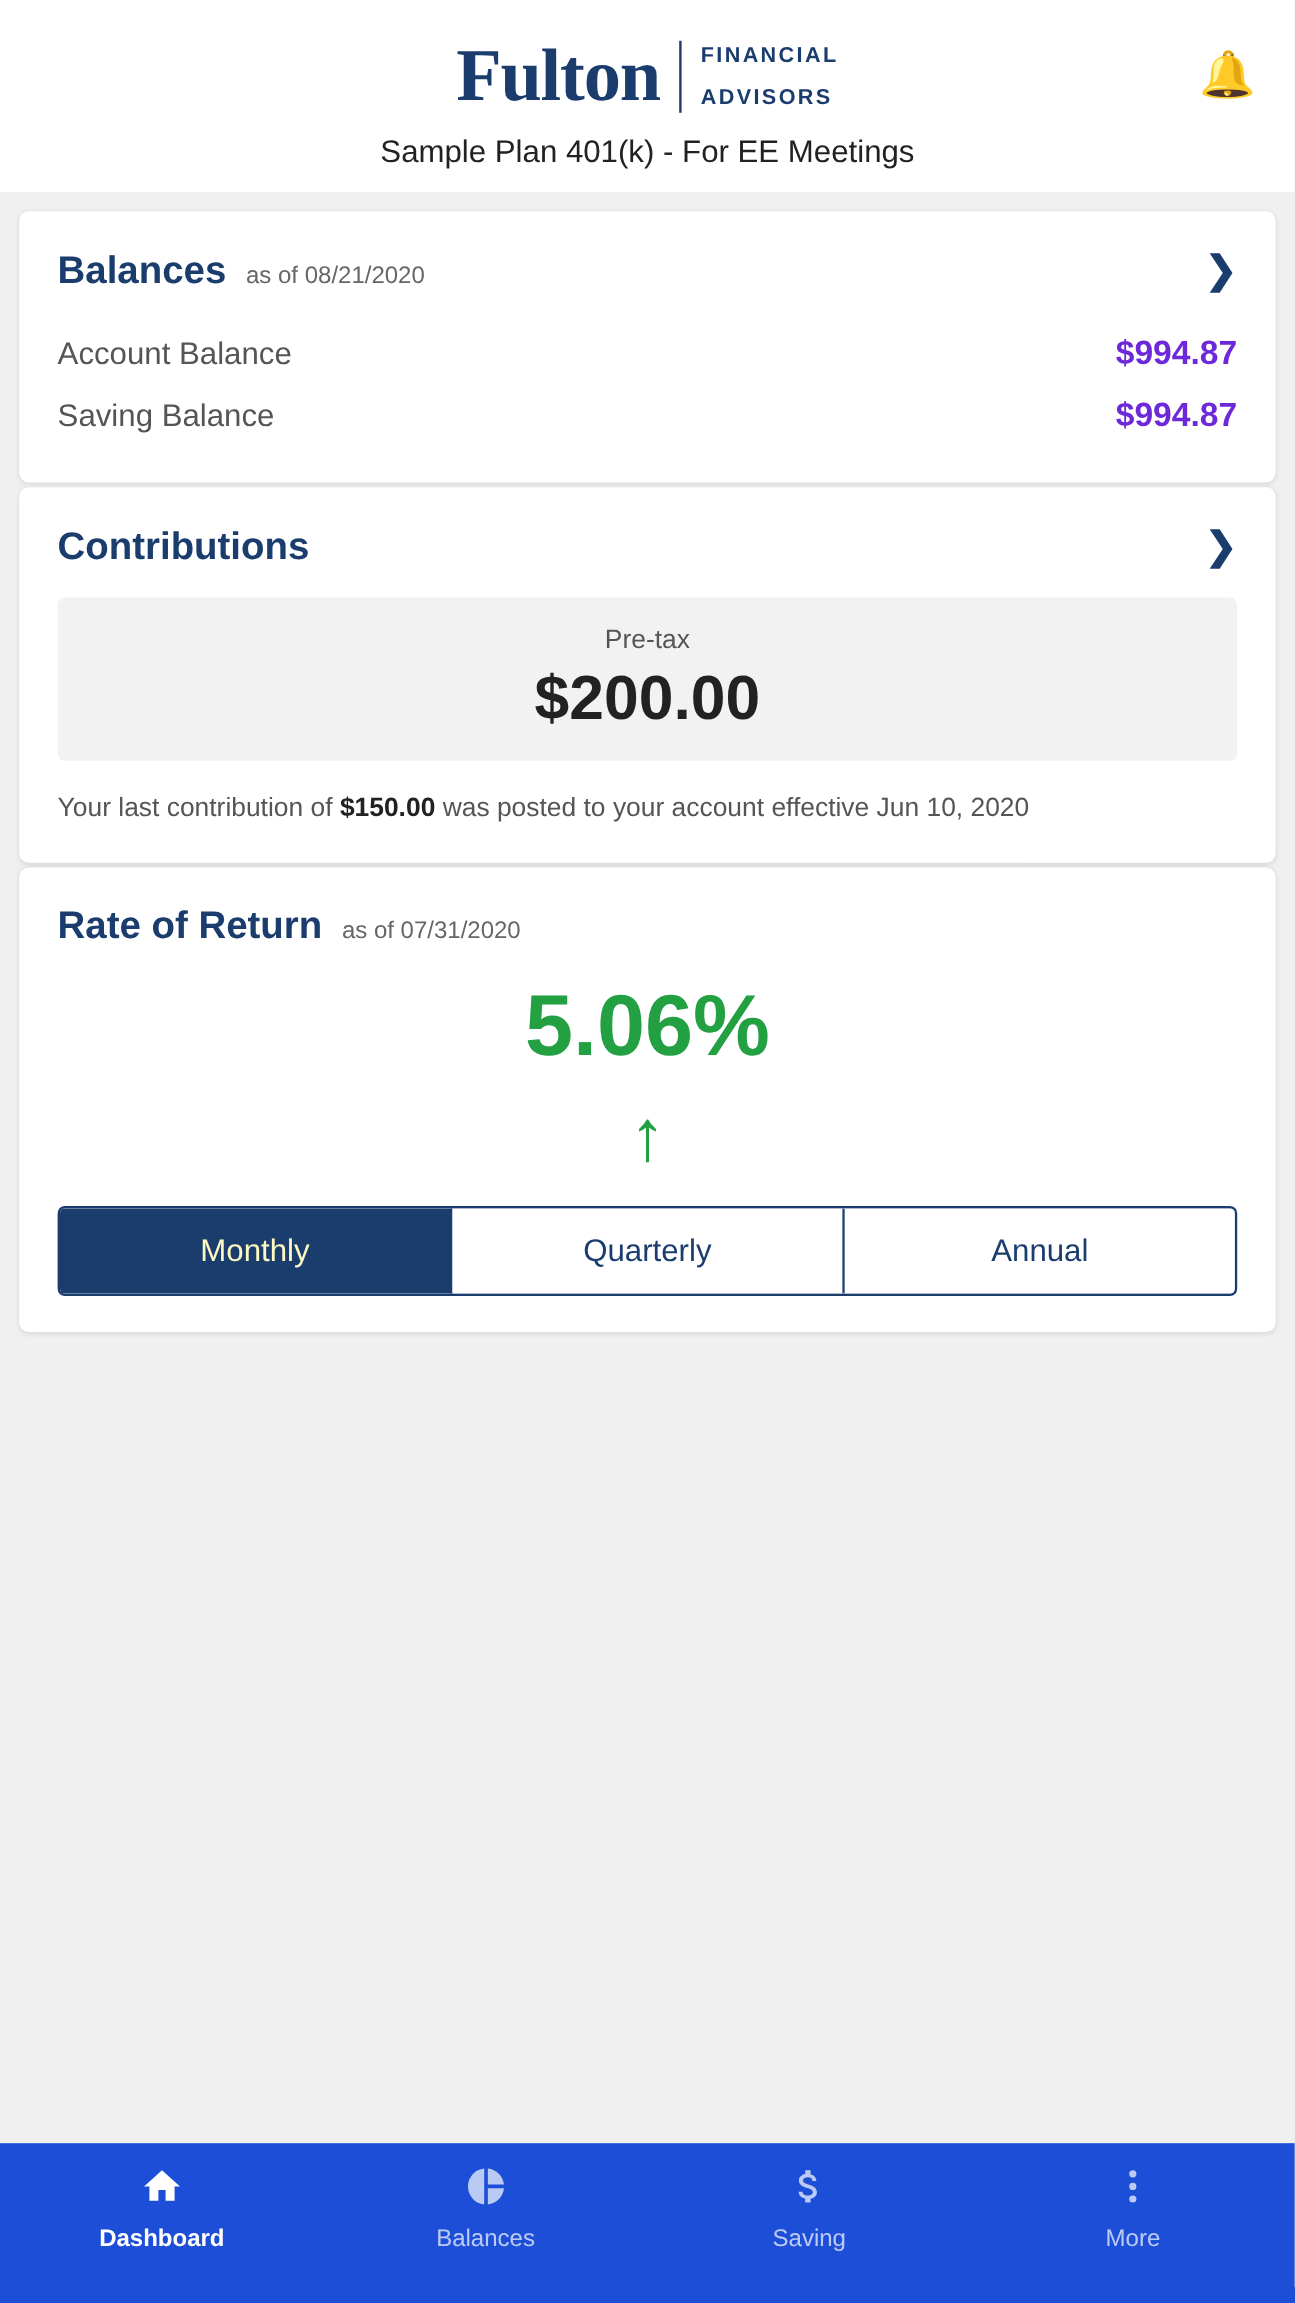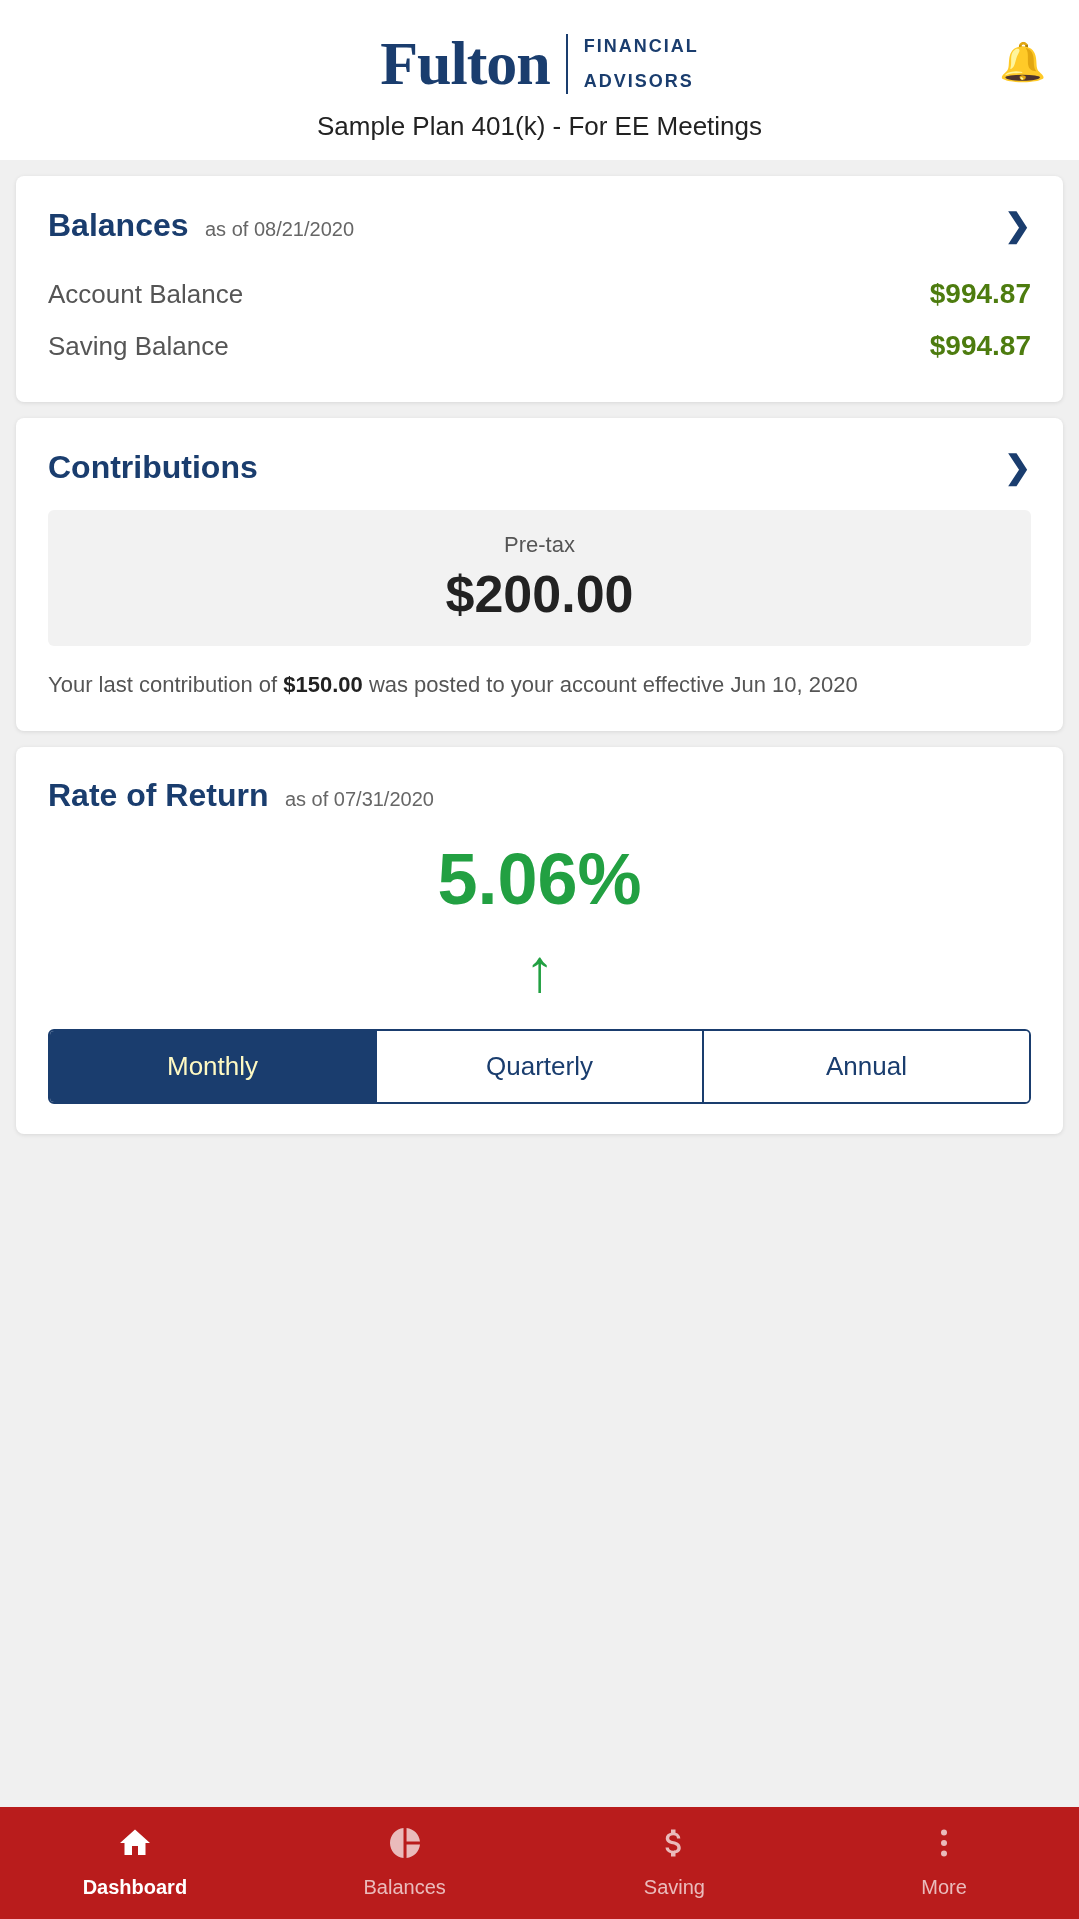--- a/index.html
+++ b/index.html
@@ -81,21 +81,21 @@
       color: #1a3d6e;
       font-size: 38px;
     }
 
     
     .main-content {
       flex: 1;
       padding: 16px 16px 16px;
       display: flex;
       flex-direction: column;
-      gap: 16px;
+      gap: 4px;
     }
 
     
     .card {
       background: #fff;
       border-radius: 8px;
       padding: 30px 32px;
       box-shadow: 0 1px 4px rgba(0,0,0,0.1);
     }
 
@@ -134,21 +134,21 @@
     }
 
     .balance-label {
       font-size: 26px;
       color: #555;
     }
 
     .balance-value {
       font-size: 28px;
       font-weight: 700;
-      color: #4d7c0f;
+      color: #6d28d9;
     }
 
     
     .pre-tax-box {
       background: #f2f2f2;
       border-radius: 6px;
       text-align: center;
       padding: 22px 20px;
       margin-bottom: 22px;
     }
@@ -228,25 +228,25 @@
       border-left: 18px solid transparent;
       border-right: 18px solid transparent;
       border-bottom: 18px solid #1a3d6e;
       position: absolute;
       top: -18px;
       left: calc(16.666% - 18px);
     }
 
     
     .bottom-nav {
-      background: #b91c1c;
+      background: #1d4ed8;
       display: flex;
       justify-content: space-around;
       align-items: center;
-      padding: 18px 0 20px;
+      padding: 18px 0 41px;
       margin-top: auto;
     }
 
     .nav-item {
       display: flex;
       flex-direction: column;
       align-items: center;
       gap: 6px;
       color: #fff;
       cursor: pointer;

